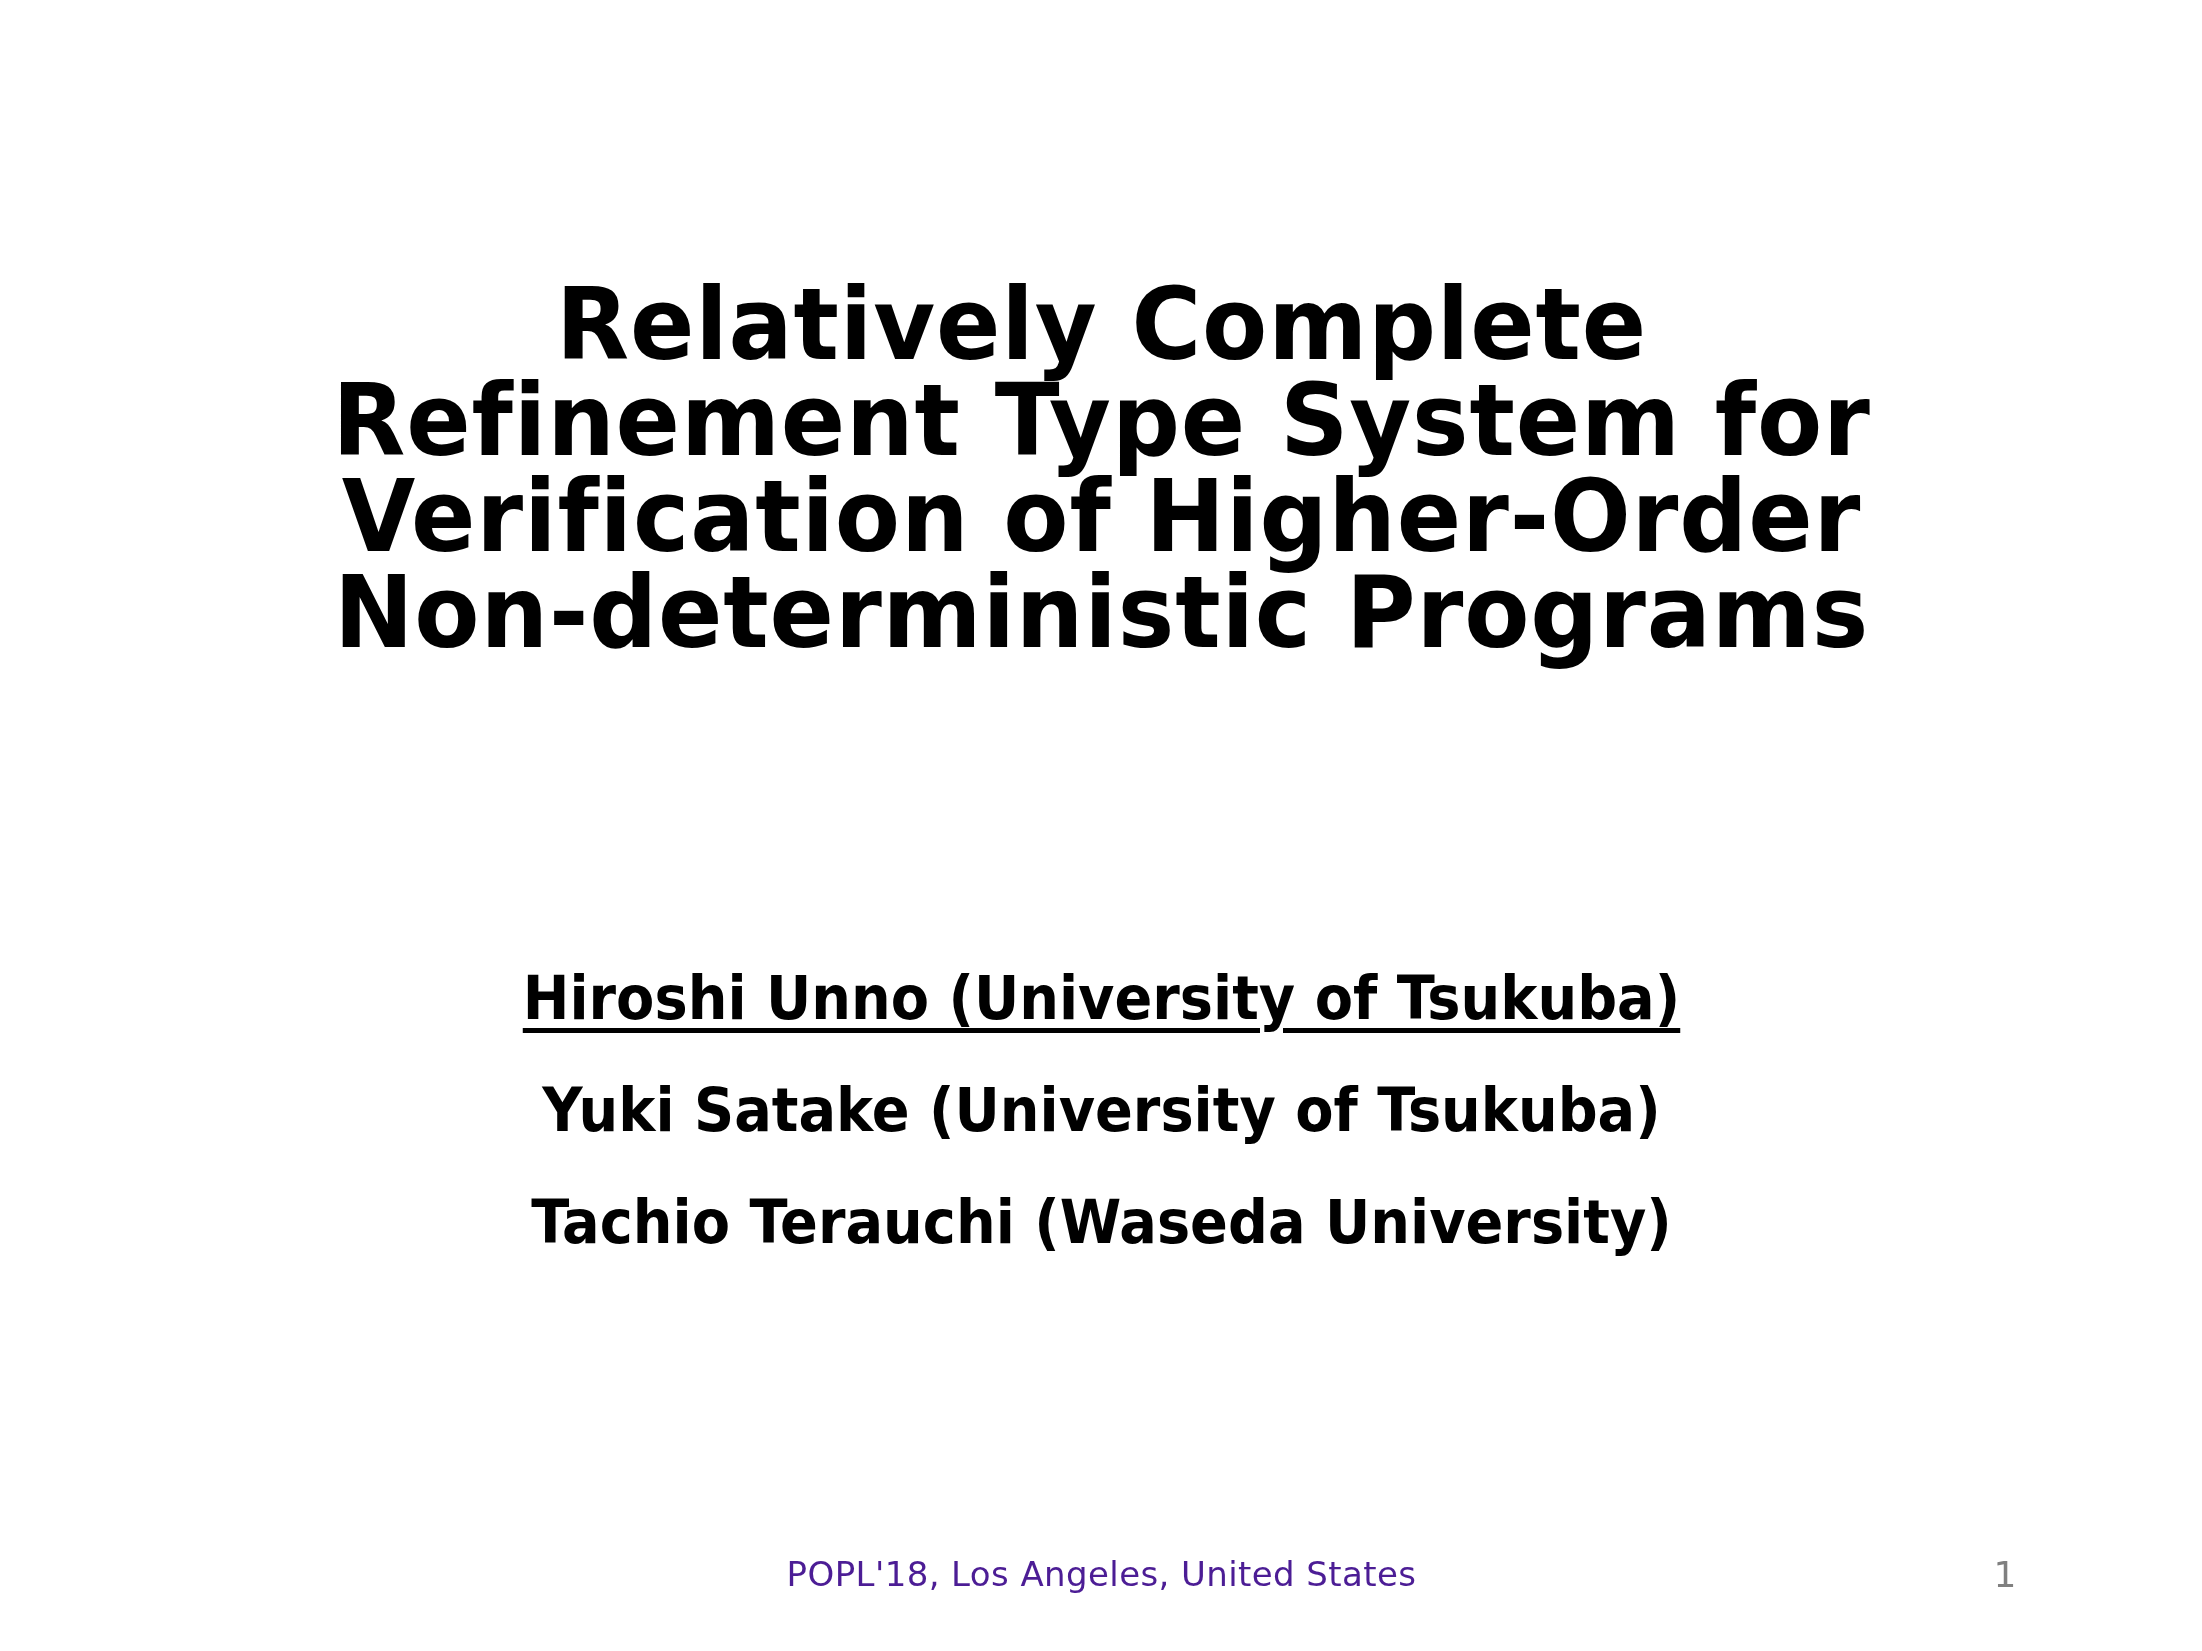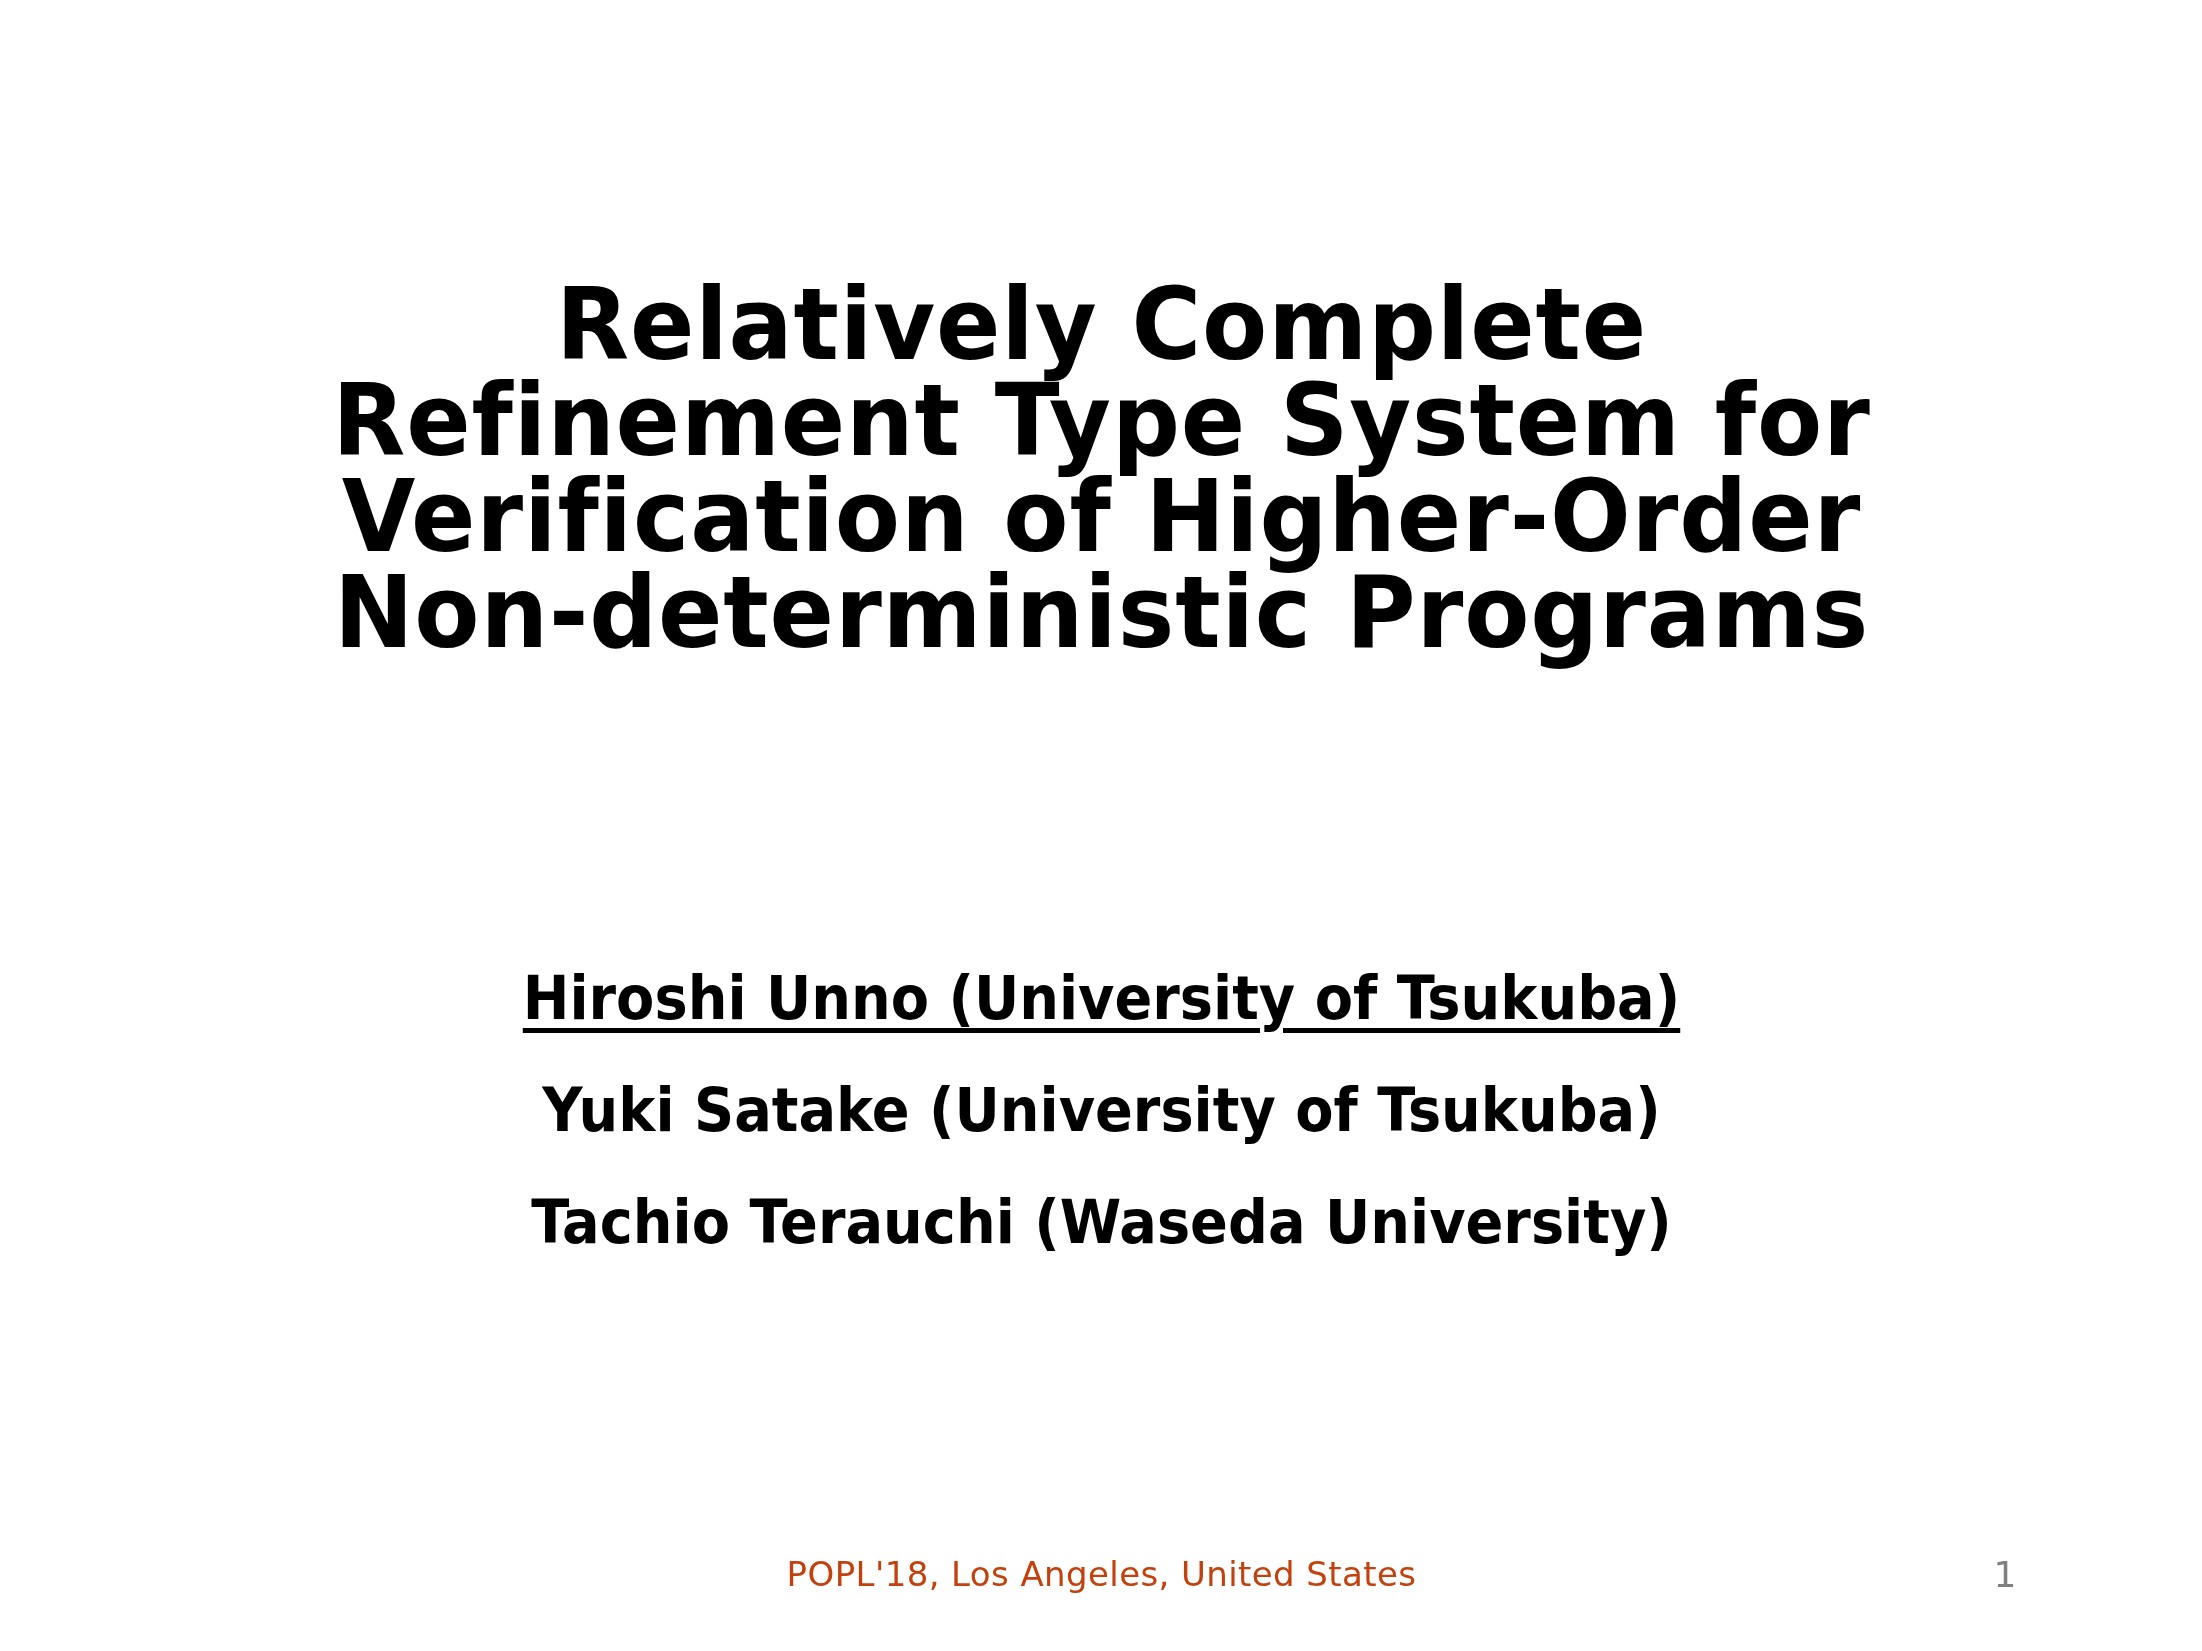--- a/index.html
+++ b/index.html
@@ -71,21 +71,21 @@
   #footer-text {
     position: absolute;
     left: 0;
     top: 1554px;
     width: 2203px;
     text-align: center;
     font-family: "DejaVu Sans", sans-serif;
     font-weight: 400;
     font-size: 34px;
     line-height: 41px;
-    color: #c2410c;
+    color: #4c1d95;
     letter-spacing: 0.4px;
     white-space: nowrap;
   }
   #page-number {
     position: absolute;
     left: 1936px;
     top: 1554px;
     width: 138px;
     text-align: center;
     font-family: "DejaVu Sans", sans-serif;

